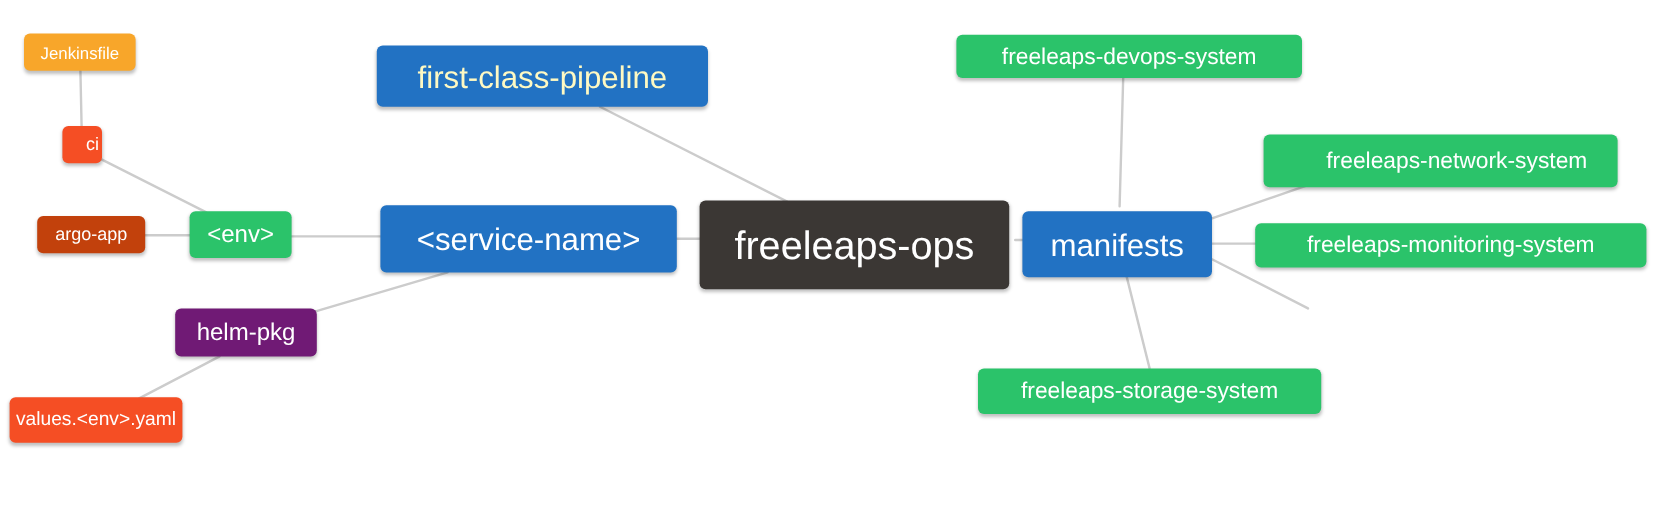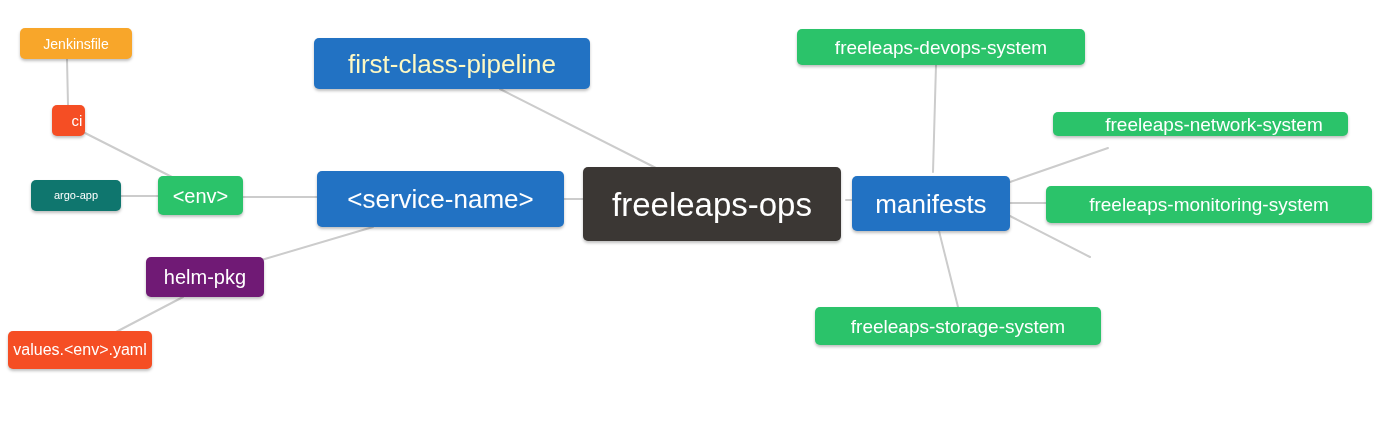--- a/index.html
+++ b/index.html
@@ -57,20 +57,20 @@
       <line x1="1010" y1="216" x2="1090" y2="257" stroke="#cccccc" stroke-width="2" stroke-linecap="round"></line>
       <line x1="938" y1="227" x2="958" y2="307" stroke="#cccccc" stroke-width="2" stroke-linecap="round"></line>
     </svg>
 <div class="node" style="left: 583px; top: 167px; width: 258px; height: 74px; font-size: 33px; background: rgb(59, 55, 52); color: rgb(255, 255, 255);">freeleaps-ops</div>
     <div class="node" style="left: 314px; top: 38px; width: 276px; height: 51px; font-size: 26px; background: rgb(34, 114, 195); color: #fef9c3;">first-class-pipeline</div>
     <div class="node" style="left: 317px; top: 171px; width: 247px; height: 56px; font-size: 26px; background: rgb(34, 114, 195); color: rgb(255, 255, 255);">&lt;service-name&gt;</div>
     <div class="node" style="left: 852px; top: 176px; width: 158px; height: 55px; font-size: 26px; background: rgb(34, 114, 195); color: rgb(255, 255, 255);">manifests</div>
     <div class="node" style="left: 158px; top: 176px; width: 85px; height: 39px; font-size: 20px; background: rgb(43, 195, 106); color: rgb(255, 255, 255);">&lt;env&gt;</div>
     <div class="node" style="left: 146px; top: 257px; width: 118px; height: 40px; font-size: 20px; background: #701a75; color: rgb(255, 255, 255);">helm-pkg</div>
     <div class="node" style="left: 52px; top: 105px; width: 33px; height: 31px; font-size: 15px; background: rgb(245, 78, 36); color: rgb(255, 255, 255); padding-left: 17px;">ci</div>
-    <div class="node" style="left: 31px; top: 180px; width: 90px; height: 31px; font-size: 11px; background: #0f766e; color: rgb(255, 255, 255); text-align: center;">argo-app</div>
+    <div class="node" style="left: 31px; top: 180px; width: 90px; height: 31px; font-size: 15px; background: #c2410c; color: rgb(255, 255, 255); text-align: center;">argo-app</div>
     <div class="node" style="left: 8px; top: 331px; width: 144px; height: 38px; font-size: 16px; background: rgb(245, 78, 36); color: rgb(255, 255, 255);">values.&lt;env&gt;.yaml</div>
-    <div class="node" style="left: 20px; top: 28px; width: 112px; height: 31px; font-size: 14px; background: rgb(248, 166, 42); color: rgb(255, 255, 255);">Jenkinsfile</div>
+    <div class="node" style="left: 20px; top: 28px; width: 93px; height: 31px; font-size: 14px; background: rgb(248, 166, 42); color: rgb(255, 255, 255);">Jenkinsfile</div>
     <div class="node" style="left: 797px; top: 29px; width: 288px; height: 36px; font-size: 19px; background: rgb(43, 195, 106); color: rgb(255, 255, 255);">freeleaps-devops-system</div>
-    <div class="node" style="left: 1053px; top: 112px; width: 295px; height: 24px; font-size: 19px; background: rgb(43, 195, 106); color: rgb(255, 255, 255); padding-left: 27px;">freeleaps-network-system</div>
+    <div class="node" style="left: 1053px; top: 112px; width: 295px; height: 44px; font-size: 19px; background: rgb(43, 195, 106); color: rgb(255, 255, 255); padding-left: 27px;">freeleaps-network-system</div>
     <div class="node" style="left: 1046px; top: 186px; width: 326px; height: 37px; font-size: 19px; background: rgb(43, 195, 106); color: rgb(255, 255, 255);">freeleaps-monitoring-system</div>
     <div class="node" style="left: 815px; top: 307px; width: 286px; height: 38px; font-size: 19px; background: rgb(43, 195, 106); color: rgb(255, 255, 255);">freeleaps-storage-system</div>
   </div>
 
 </body></html>

